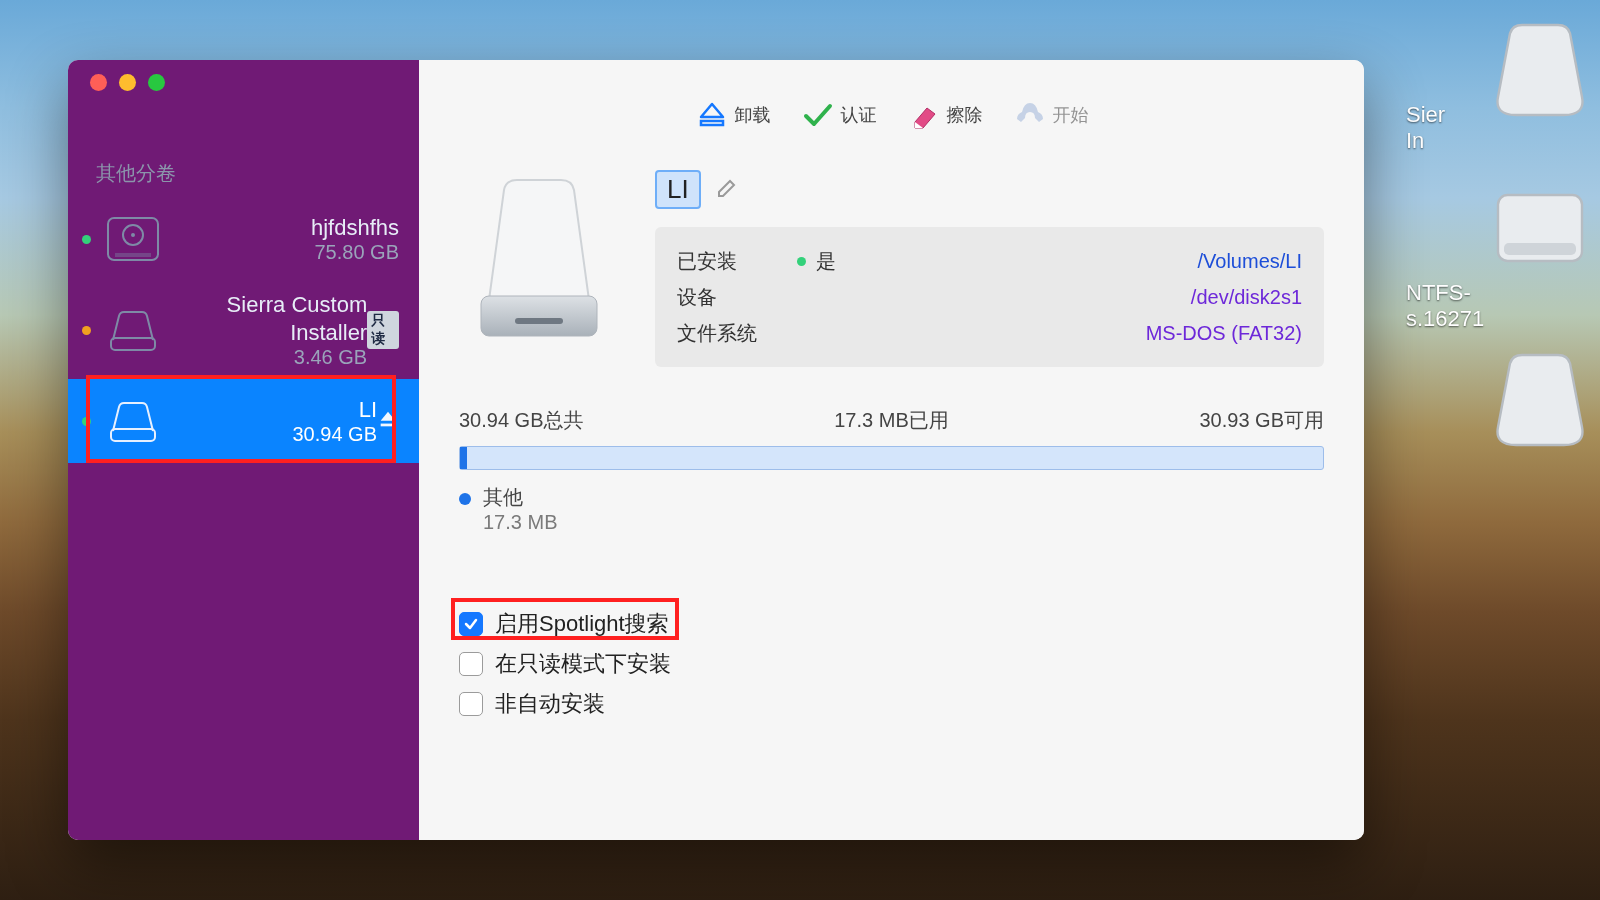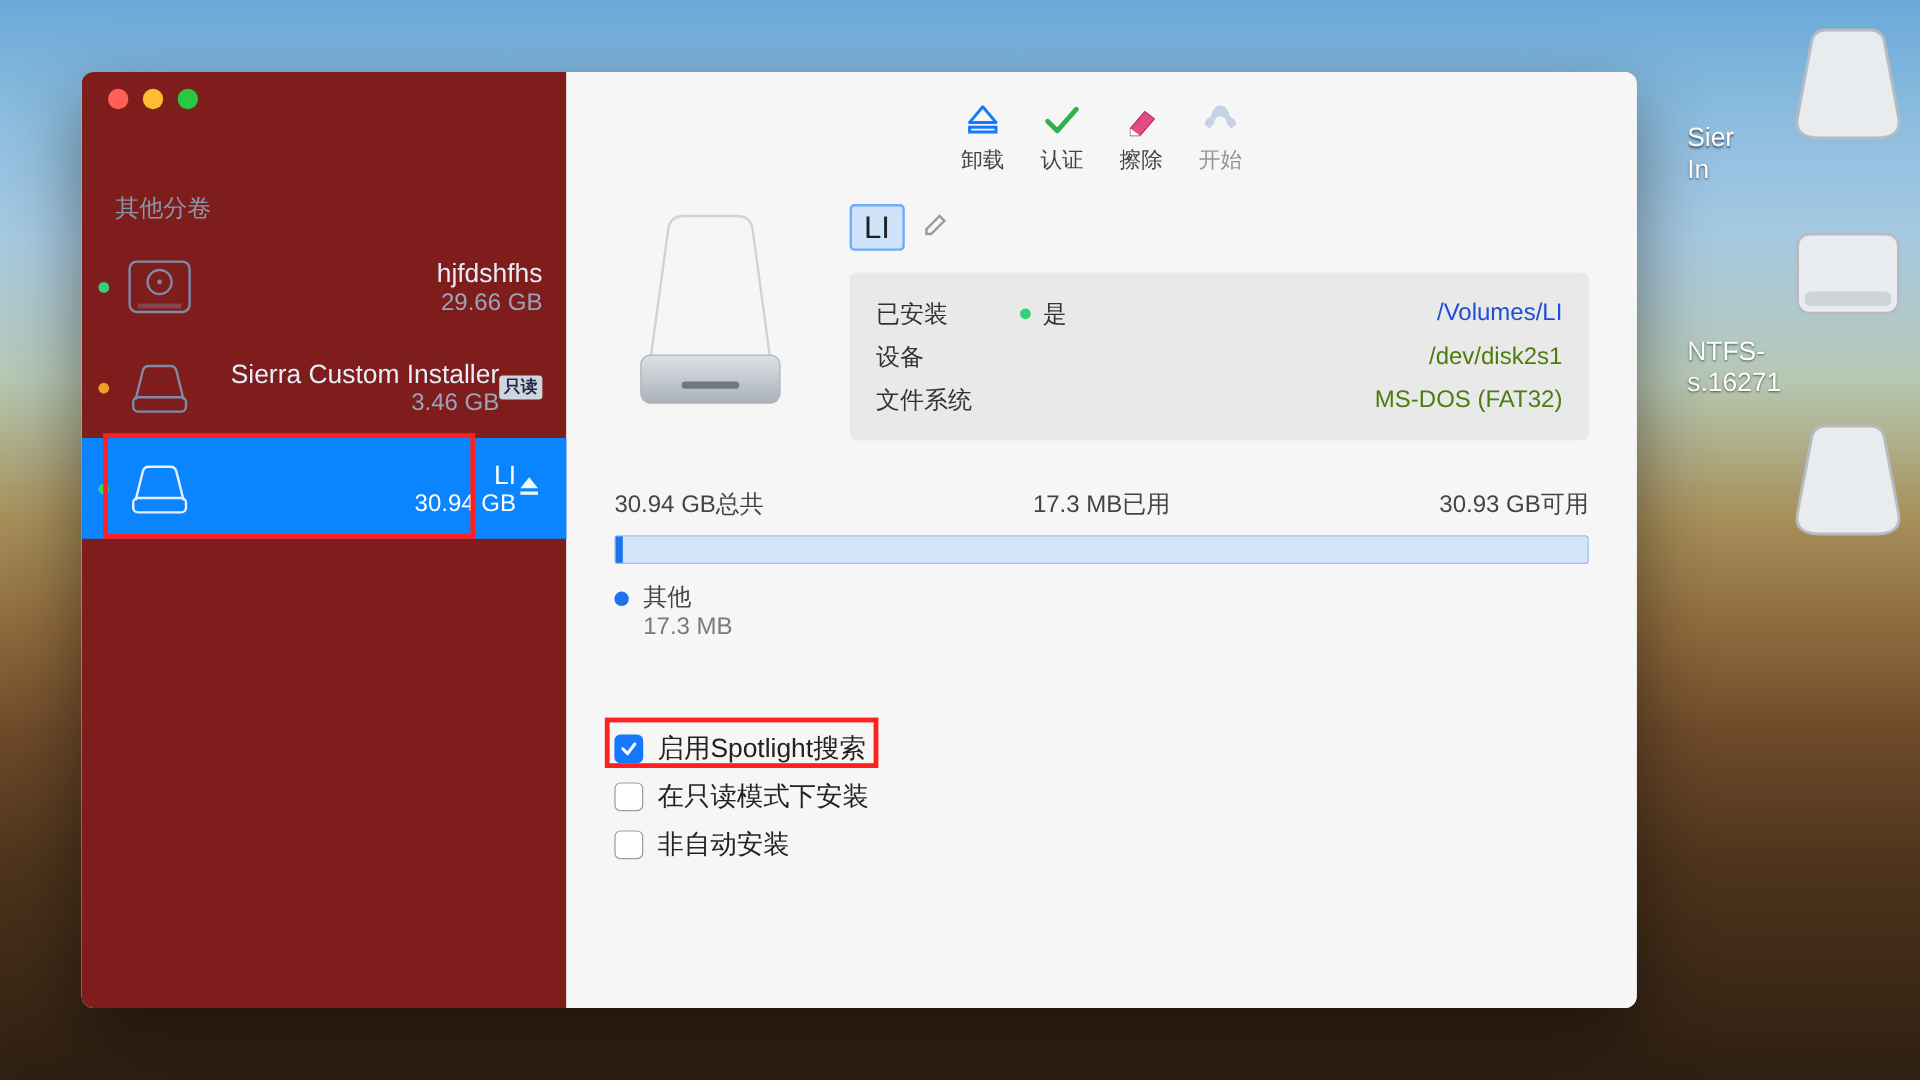--- a/index.html
+++ b/index.html
@@ -26,22 +26,22 @@
     left: 68px;
     width: 1296px;
     height: 780px;
     background: #f2f2f2;
     border-radius: 10px;
     box-shadow: 0 25px 60px rgba(0,0,0,0.45);
     overflow: hidden;
     display: flex;
   }
   .sidebar {
-    width: 404px;
-    background: #7f1d1d;
+    width: 351px;
+    background: #701a75;
     color: #c5ccd8;
     display: flex;
     flex-direction: column;
   }
   .traffic {
     height: 44px;
     display: flex;
     align-items: center;
     gap: 12px;
     padding-left: 22px;
@@ -110,21 +110,20 @@
   }
   .content-toolbar {
     height: 110px;
     display: flex;
     align-items: center;
     justify-content: center;
     gap: 30px;
   }
   .tb-btn {
     display: flex;
-    flex-direction: column;
     align-items: center;
     gap: 6px;
     color: #444;
     font-size: 18px;
   }
   .tb-btn svg { width: 34px; height: 30px; }
   .content-body { padding: 0 40px 20px 40px; }
   .detail-row { display: flex; gap: 36px; }
   .big-drive-icon {
     width: 160px; height: 180px;
@@ -149,21 +148,21 @@
   .info-panel {
     background: #e9e9e9;
     border-radius: 6px;
     padding: 16px 22px;
     font-size: 20px;
     color: #323232;
   }
   .info-line { display: flex; align-items: center; min-height: 36px; }
   .info-label { width: 120px; color: #333; }
   .info-mid { flex: 1 1 auto; display: flex; align-items: center; gap: 10px; }
-  .info-val { color: #4d7c0f; }
+  .info-val { color: #6d28d9; }
   .info-link { color: #1d4ed8; }
   .usage { margin-top: 40px; }
   .usage-top {
     display: flex;
     justify-content: space-between;
     color: #444;
     font-size: 20px;
     margin-bottom: 12px;
   }
   .usage-bar {
@@ -272,21 +271,21 @@
       <span class="vol-icon">
         <svg viewBox="0 0 56 48">
             <rect x="3" y="3" width="50" height="42" rx="6" fill="none" stroke="#7e8aa6" stroke-width="2"></rect>
             <circle cx="28" cy="20" r="10" fill="none" stroke="#7e8aa6" stroke-width="2"></circle>
             <circle cx="28" cy="20" r="2" fill="#7e8aa6"></circle>
             <rect x="10" y="38" width="36" height="4" fill="#7e8aa6" opacity="0.4"></rect>
           </svg>
       </span>
       <div class="vol-text">
         <div class="vol-name">hjfdshfhs</div>
-        <div class="vol-size">29.66 GB</div>
+        <div class="vol-size">75.80 GB</div>
       </div>
     </div>
 
     <div class="vol-item">
       <span class="status-dot sd-orange"></span>
       <span class="vol-icon">
         <svg viewBox="0 0 56 48">
             <path d="M8 34 L14 10 Q15 6 19 6 L37 6 Q41 6 42 10 L48 34" fill="none" stroke="#7e8aa6" stroke-width="2"></path>
             <rect x="6" y="32" width="44" height="12" rx="4" fill="none" stroke="#7e8aa6" stroke-width="2"></rect>
           </svg>

